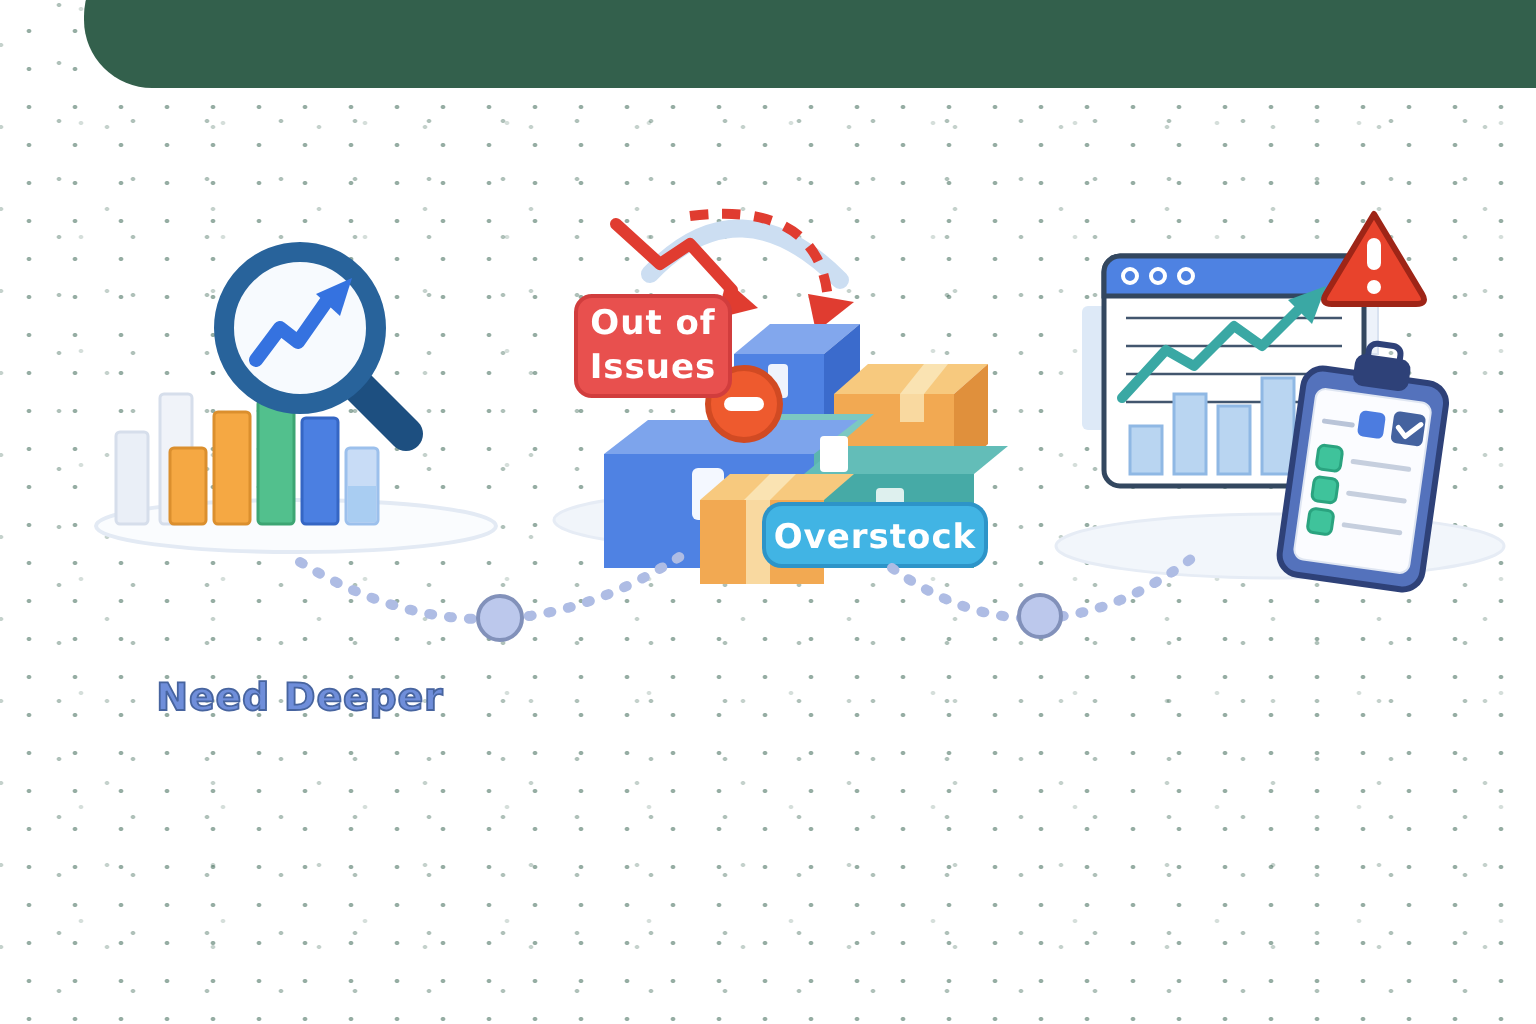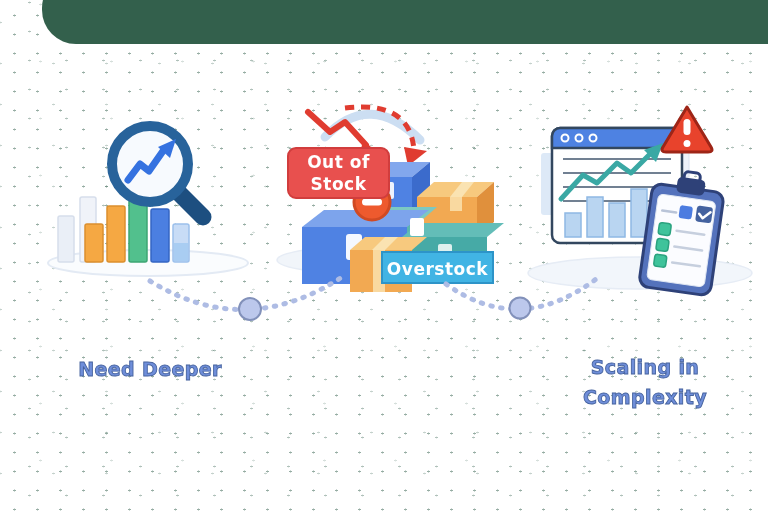--- a/index.html
+++ b/index.html
@@ -13,29 +13,29 @@
       radial-gradient(rgba(45,92,72,.20) 1px, transparent 1.4px);
     background-size:23px 19px, 37px 29px, 53px 41px, 71px 57px;
     background-position:3px 6px, 11px 17px, 27px 2px, 5px 33px;
     font-family:"DejaVu Sans","Liberation Sans",sans-serif;
   }
   .top-bar{position:absolute;left:42px;top:-26px;right:0;height:70px;
     border-radius:34px 0 0 34px;}
   .illus{position:absolute;}
   .caption{position:absolute;text-align:center;font-weight:700;font-size:19px;
     line-height:30px;color:#6f8eda;-webkit-text-stroke:0.9px #47649f;
-    letter-spacing:0.4px;margin-top:20px;}
+    letter-spacing:0.4px;}
   .caption span{display:block;}
   .badge{position:absolute;color:#fff;font-weight:700;text-align:center;
     letter-spacing:0.5px;box-sizing:border-box;}
-  .badge-oos{left:287px;top:147px;width:103px;padding:2px 0;background:#e8504e;
+  .badge-oos{left:287px;top:147px;width:79px;padding:2px 0;background:#e8504e;
     border:2px solid #d13d3d;border-radius:9px;font-size:17px;line-height:22px;}
   .badge-oos span{display:block;}
   .badge-os{left:381px;top:251px;width:113px;height:33px;background:#41b4e4;
-    border:2px solid #2d94c8;border-radius:0;font-size:17px;line-height:33px;}
+    border:2px solid #2d94c8;border-radius:10px;font-size:17px;line-height:33px;}
 </style>
 </head>
 <body>
 
 <div class="canvas">
 
   <div class="top-bar" style="background:#33604c;"></div>
 
   <svg class="illus" style="left:40px;top:100px" width="220" height="185" viewBox="0 0 220 185">
     <ellipse cx="108" cy="163" rx="100" ry="13" fill="#fafcfe" stroke="#e3eaf4" stroke-width="2"></ellipse>
@@ -157,32 +157,28 @@
         <rect x="12" y="54" width="12" height="12" rx="3" fill="#3fc39b" stroke="#2aa37f" stroke-width="1.5"></rect>
         <line x1="30" y1="60" x2="58" y2="60" stroke="#c6cfde" stroke-width="2.5" stroke-linecap="round"></line>
         <rect x="12" y="70" width="12" height="12" rx="3" fill="#3fc39b" stroke="#2aa37f" stroke-width="1.5"></rect>
         <line x1="30" y1="76" x2="58" y2="76" stroke="#c6cfde" stroke-width="2.5" stroke-linecap="round"></line>
       </g>
     </g>
   </svg>
 
   <div class="badge badge-oos">
     <span>Out of</span>
-    <span>Stock</span>
+    <span>Issues</span>
   </div>
   <div class="badge badge-os">Overstock</div>
 
   <svg class="illus" style="left:0;top:0" width="768" height="512" viewBox="0 0 768 512">
     <path d="M 150 281 Q 247 341 345 275" fill="none" stroke="#aebce4" stroke-width="5" stroke-dasharray="1.5 8.5" stroke-linecap="round"></path>
     <circle cx="250" cy="309" r="11" fill="#bcc8ec" stroke="#8291ba" stroke-width="2"></circle>
     <path d="M 446 284 Q 521 338 600 276" fill="none" stroke="#aebce4" stroke-width="5" stroke-dasharray="1.5 8.5" stroke-linecap="round"></path>
     <circle cx="520" cy="308" r="10.5" fill="#bcc8ec" stroke="#8291ba" stroke-width="2"></circle>
   </svg>
 
   <div class="caption" style="left:40px;top:334px;width:220px;">
     <span>Need Deeper</span>
   </div>
-  <div class="caption" style="left:540px;top:332px;width:210px;">
-    <span>Scaling in</span>
-    <span>Complexity</span>
-  </div>
 
 </div>
 
 </body></html>

